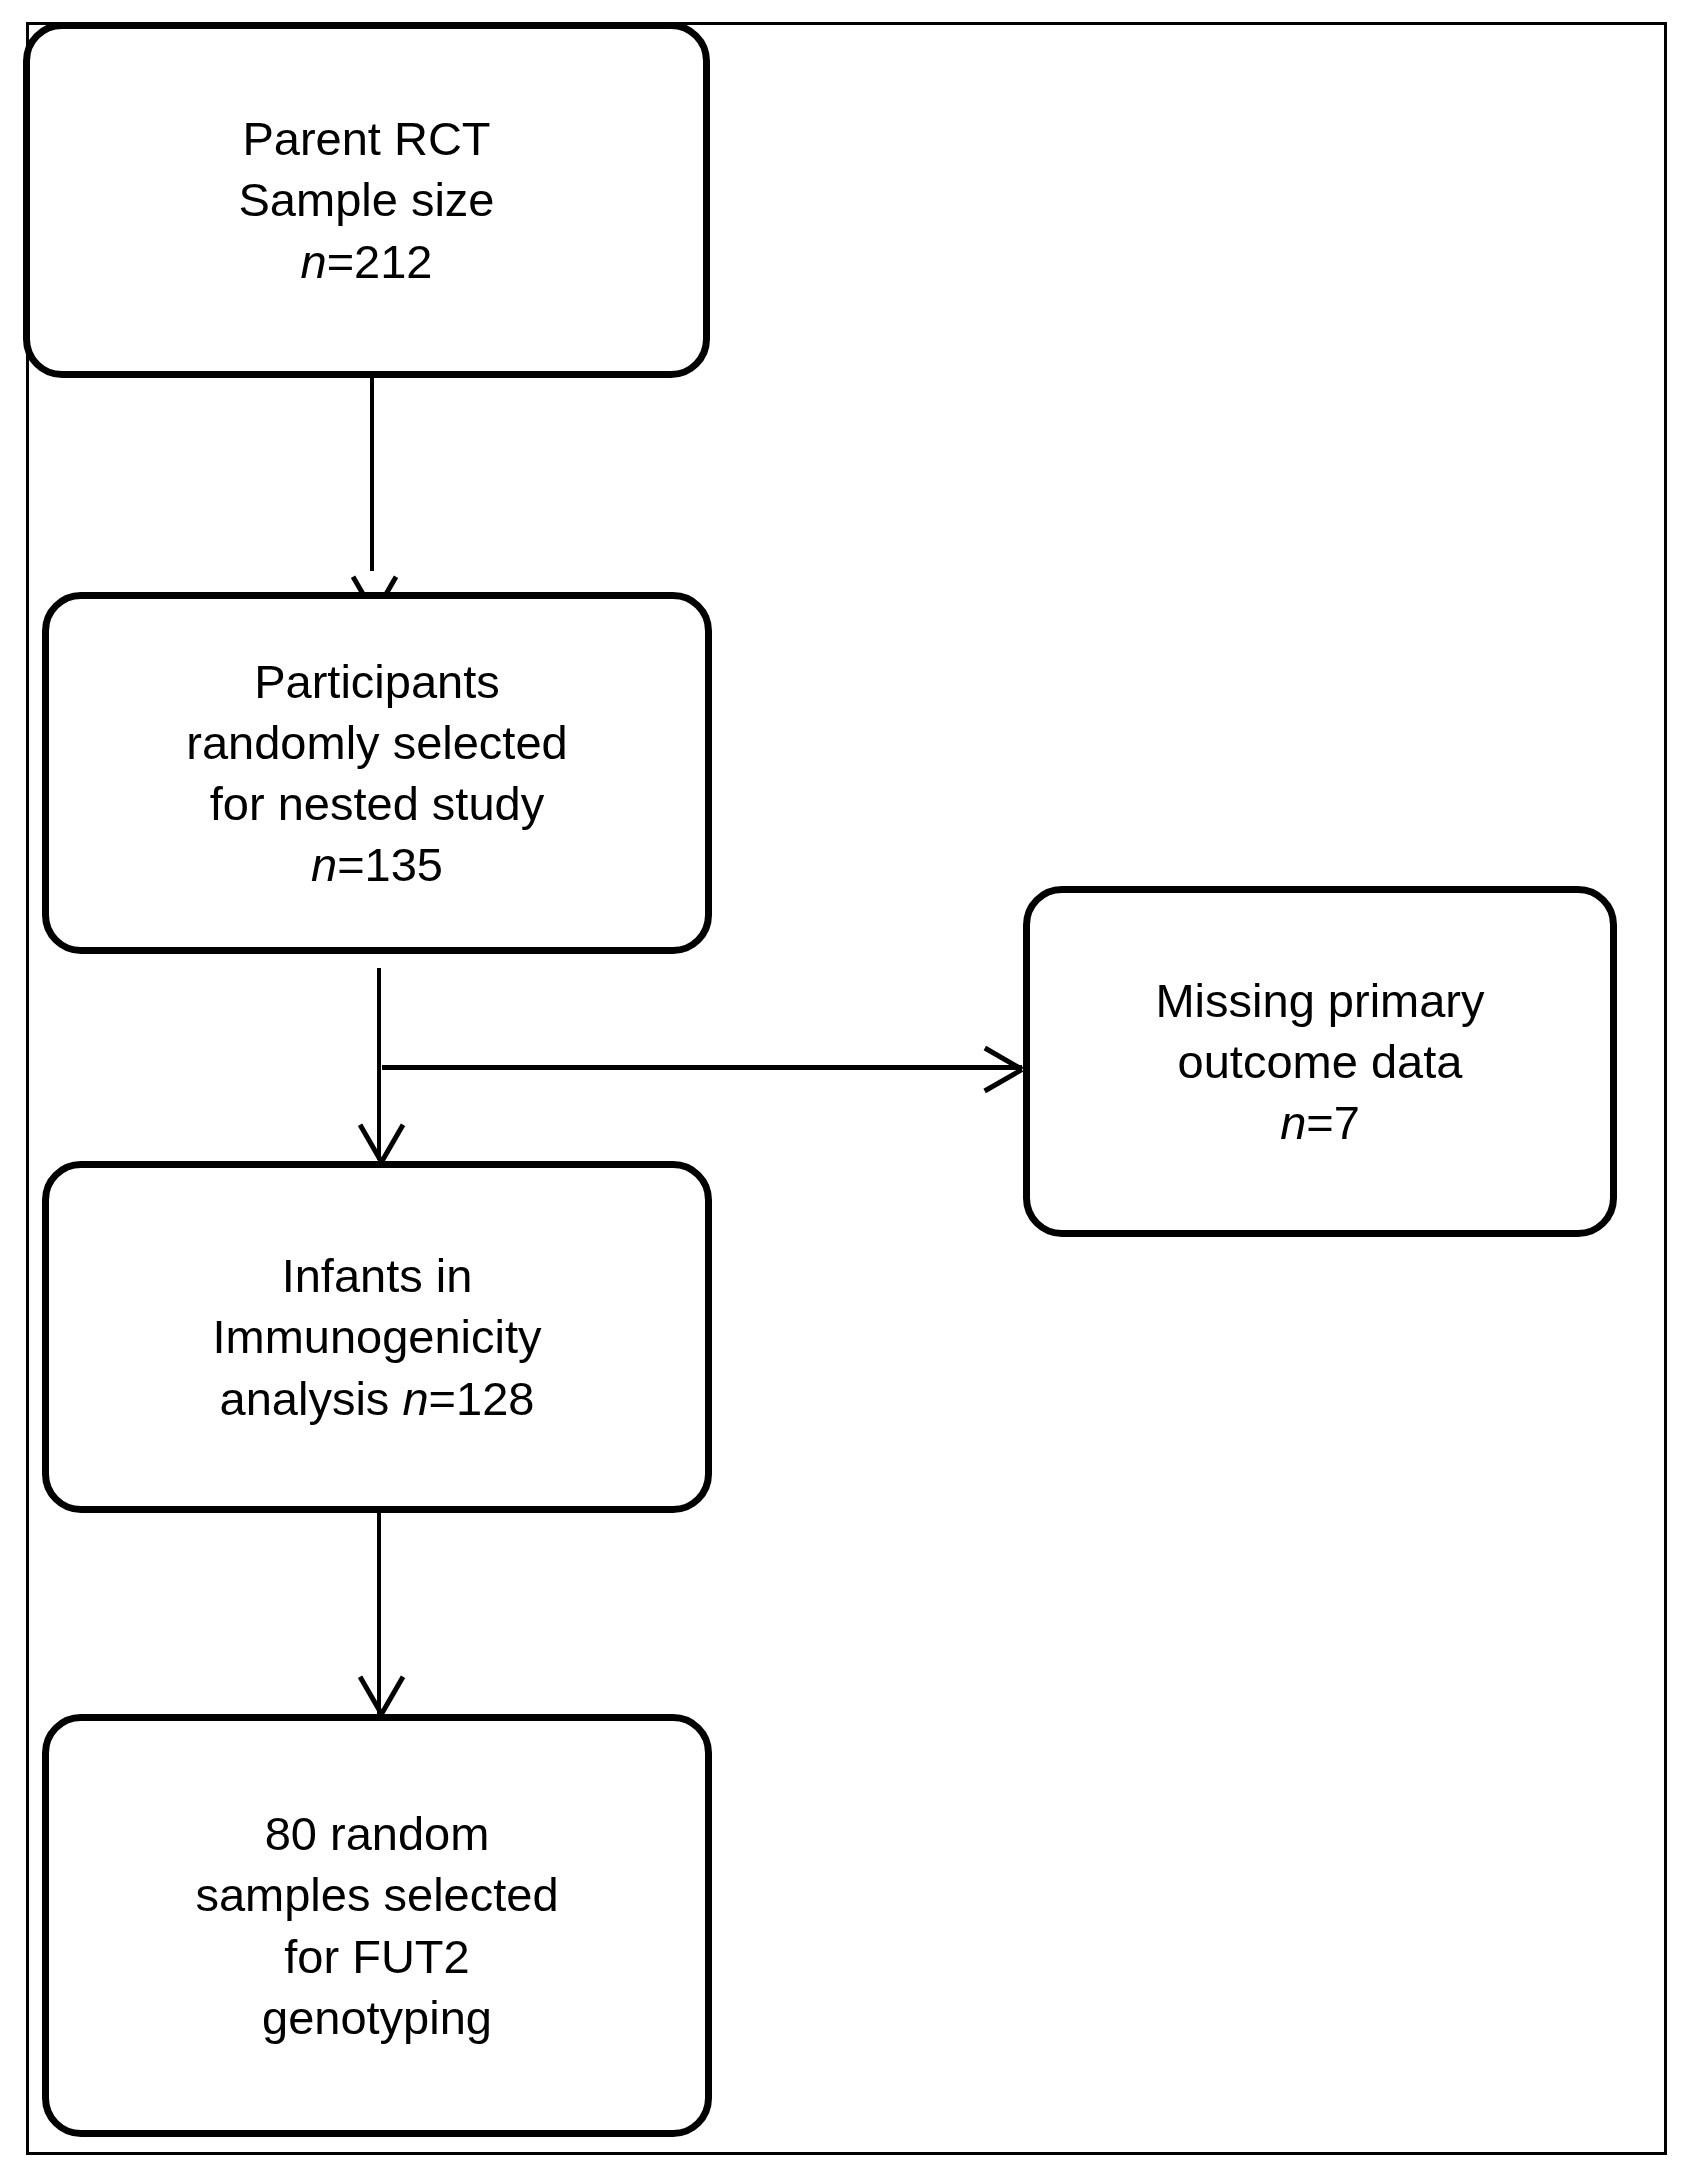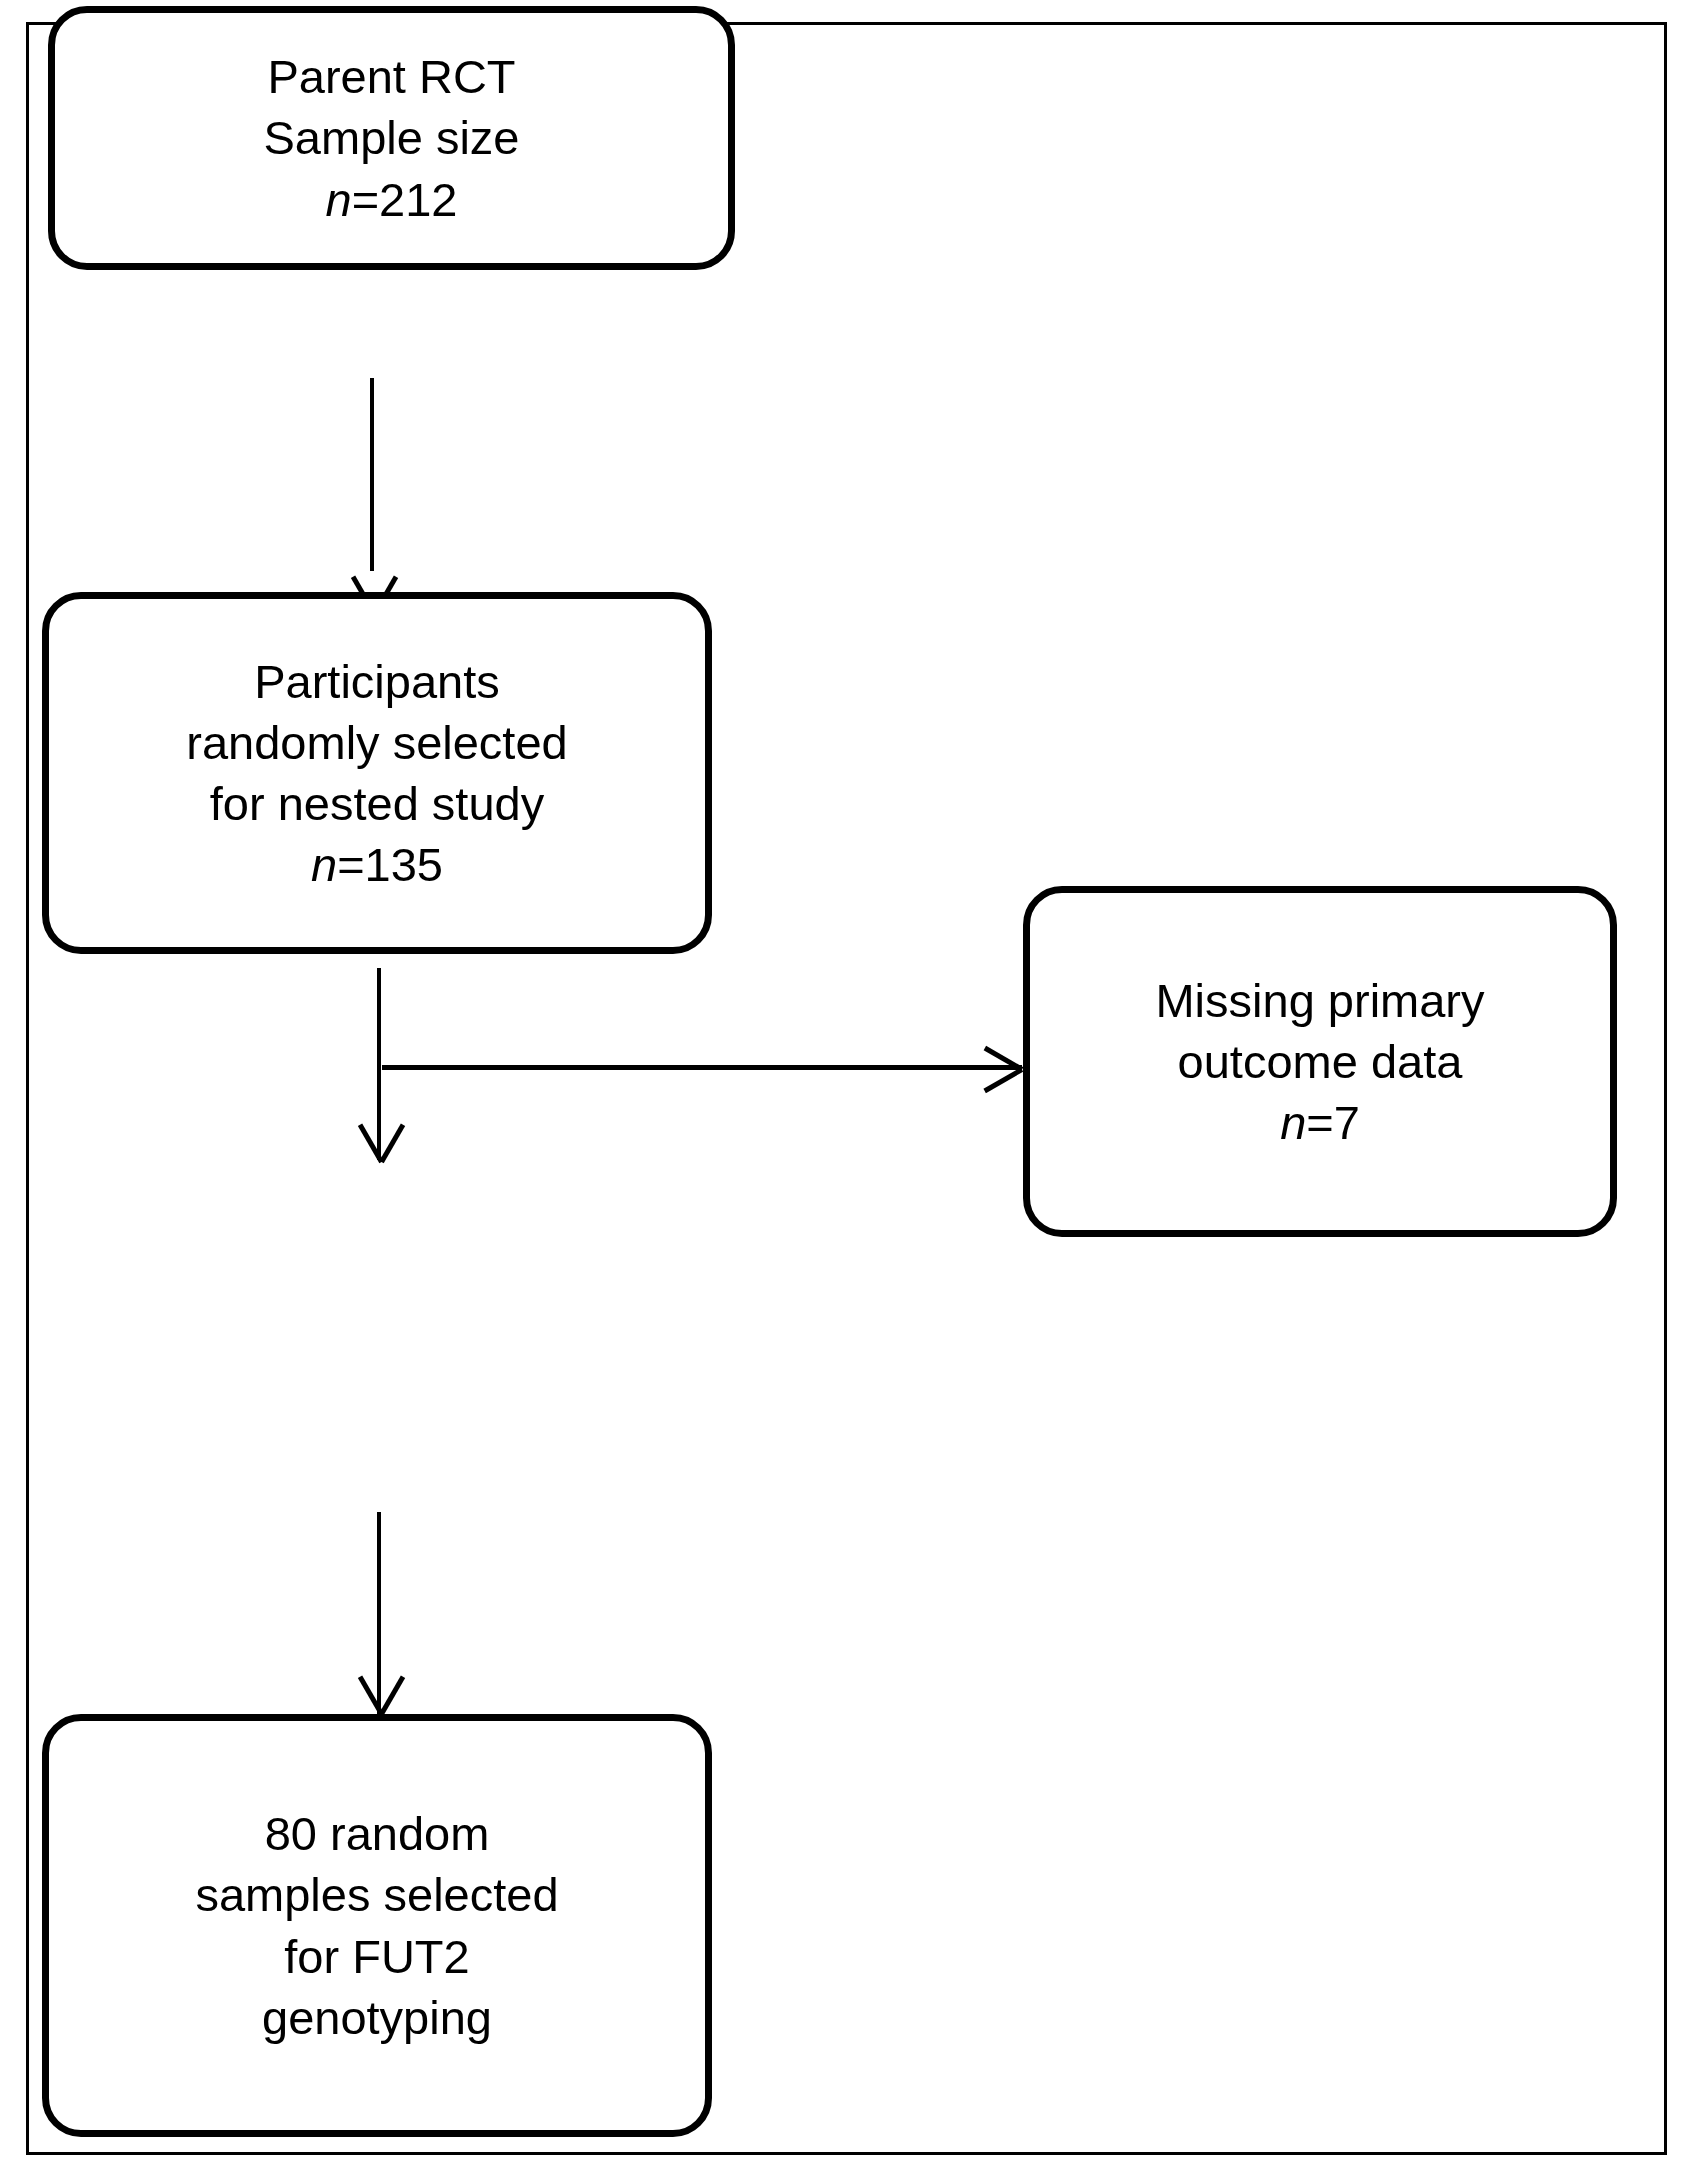--- a/index.html
+++ b/index.html
@@ -112,41 +112,44 @@
     transform: rotate(30deg);
   }
 </style>
 </head>
 <body>
 
 <div id="canvas">
 
   <div class="outer-frame"></div>
 
-  <div class="node" style="left:23px; top:6px; width:687px; height:264px;margin-left:25px;">
+  <div class="node" style="left:23px; top:22px; width:687px; height:356px;">
     <div class="node-text">Parent RCT<br>Sample size<br><span class="ital">n</span>=212</div>
   </div>
 
   <div class="vline" style="left:370px; top:378px; height:193px;"></div>
   <div class="arrow-down" style="left:372px; top:571px;"></div>
 
   <div class="node" style="left:42px; top:592px; width:670px; height:362px;">
     <div class="node-text">Participants<br>randomly selected<br>for nested study<br><span class="ital">n</span>=135</div>
   </div>
 
   <div class="vline" style="left:377px; top:968px; height:192px;"></div>
   <div class="arrow-down" style="left:379px; top:1119px;"></div>
 
   <div class="hline" style="left:382px; top:1065px; width:640px;"></div>
   <div class="arrow-right" style="left:979px; top:1067px;"></div>
 
   <div class="node" style="left:1023px; top:886px; width:594px; height:351px;">
     <div class="node-text">Missing primary<br>outcome data<br><span class="ital">n</span>=7</div>
   </div>
 
+  <div class="node" style="left:42px; top:1161px; width:670px; height:352px;">
+    <div class="node-text">Infants in<br>Immunogenicity<br>analysis <span class="ital">n</span>=128</div>
+  </div>
 
   <div class="vline" style="left:377px; top:1512px; height:204px;"></div>
   <div class="arrow-down" style="left:379px; top:1671px;"></div>
 
   <div class="node" style="left:42px; top:1714px; width:670px; height:423px;">
     <div class="node-text">80 random
 samples selected
 for FUT2
 genotyping</div>
   </div>

